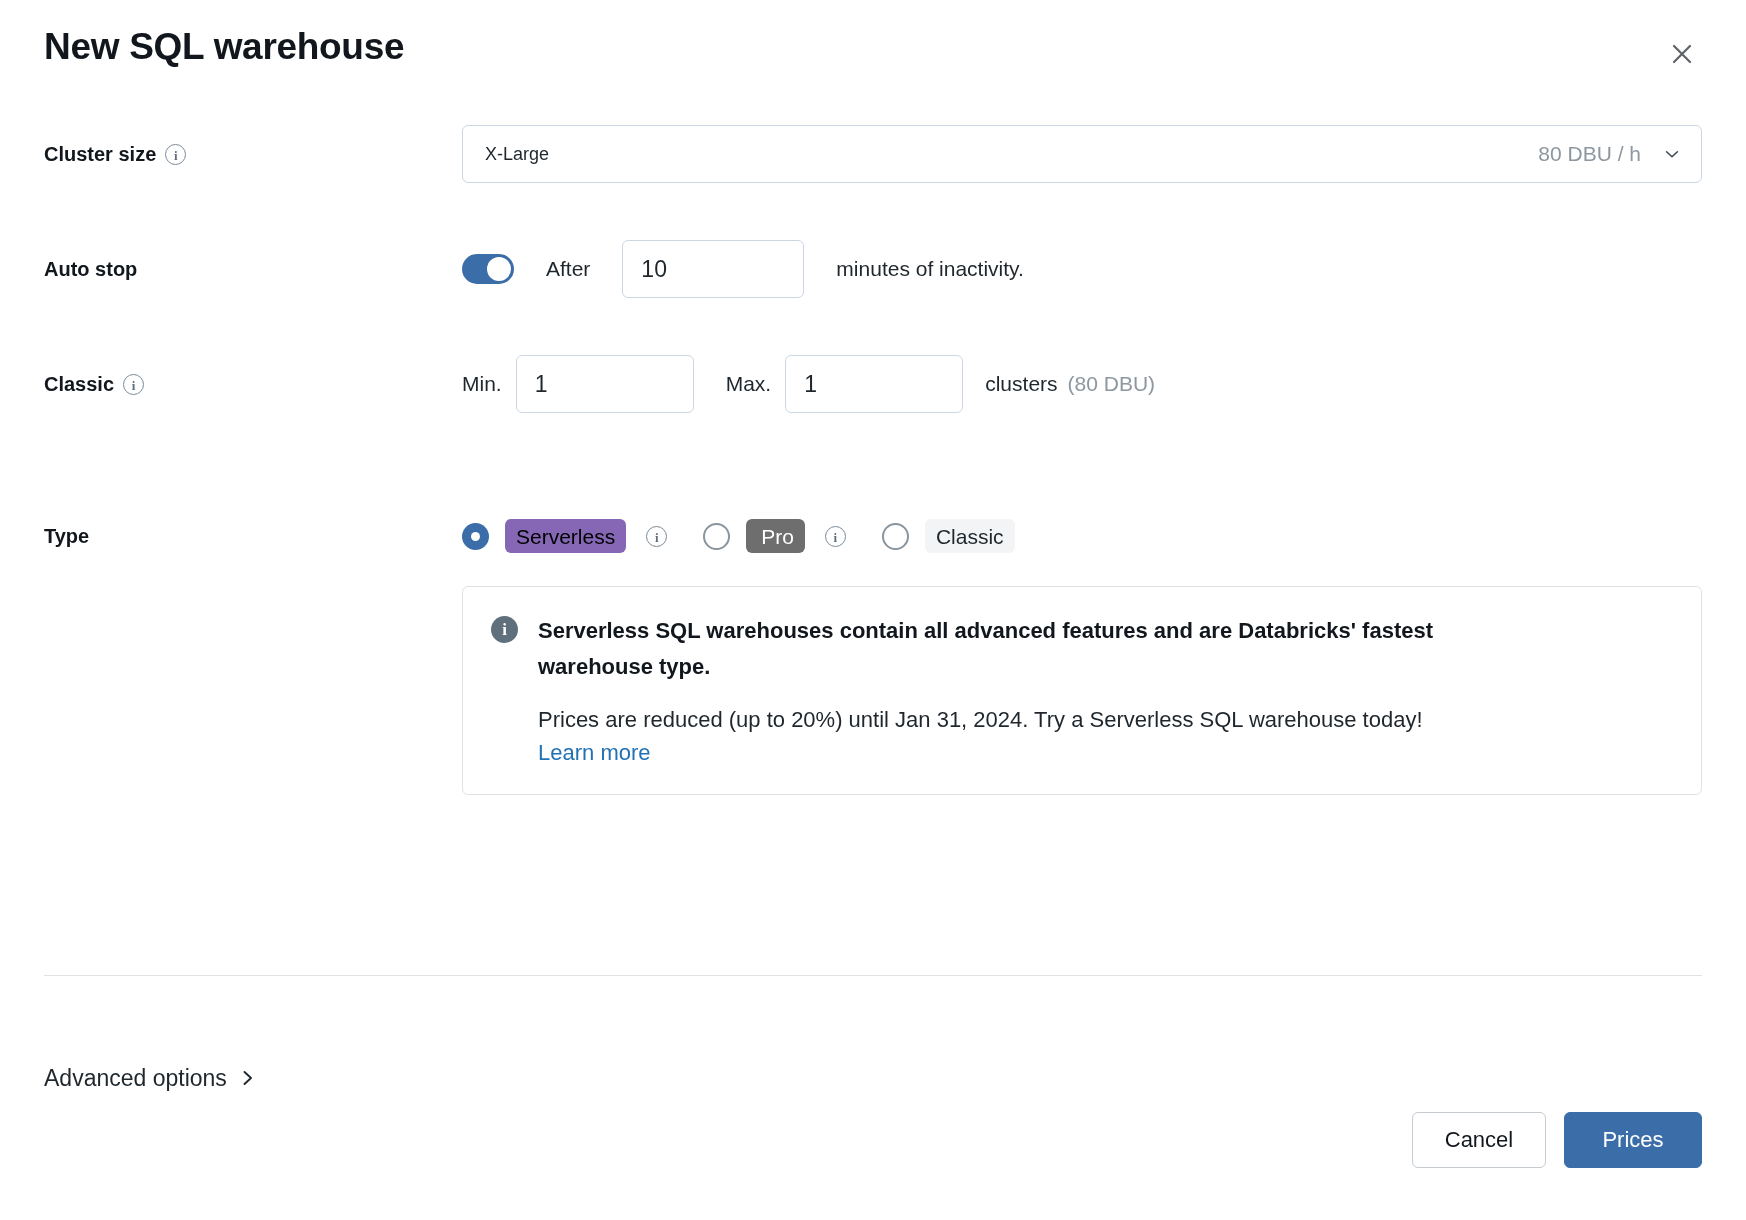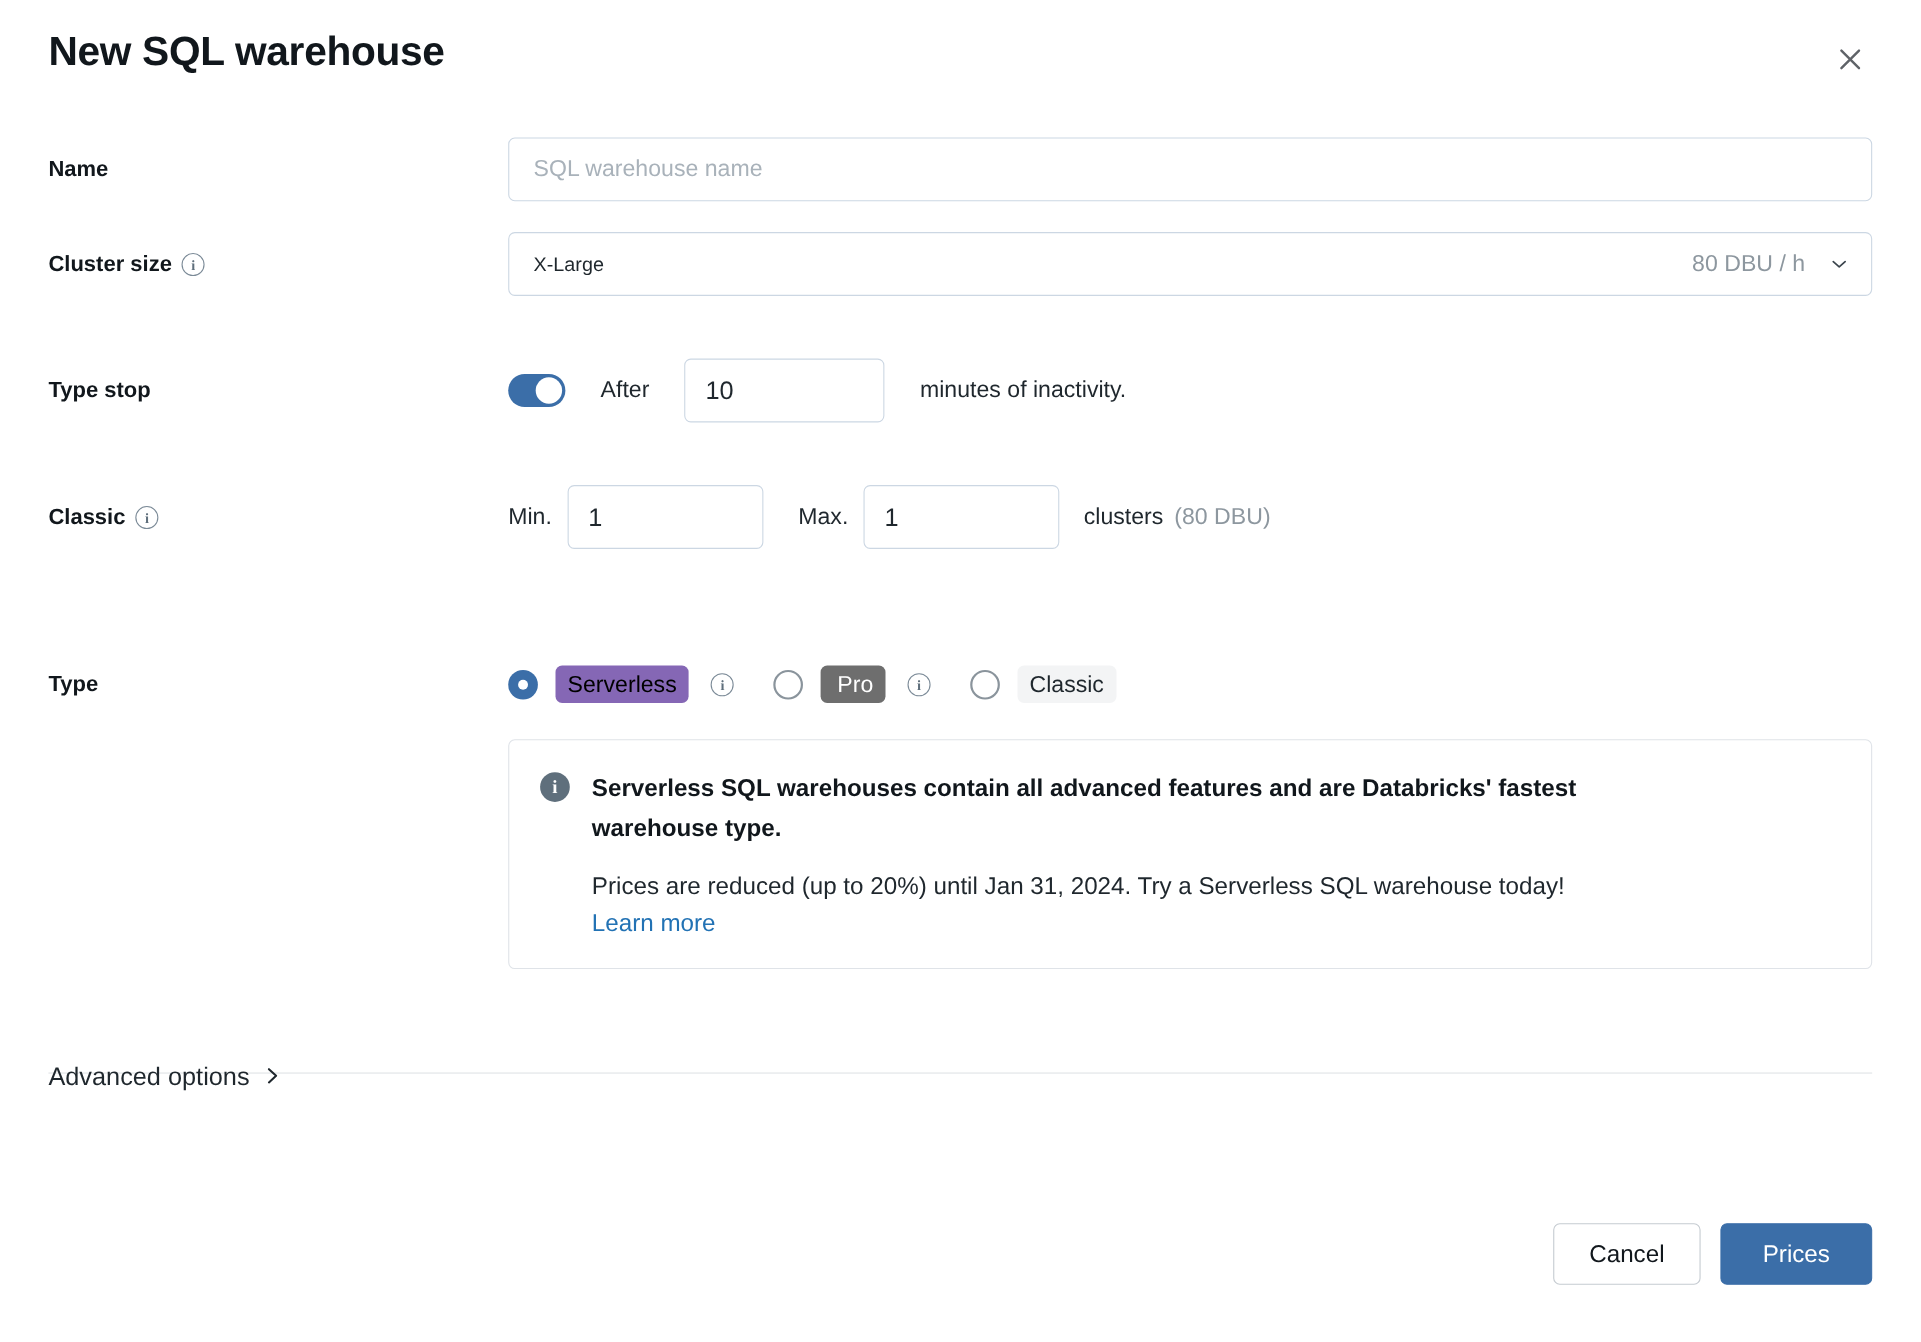--- a/index.html
+++ b/index.html
@@ -285,21 +285,21 @@
     right: 44px;
     top: 975px;
     height: 1px;
     background: #e0e3e6;
   }
 
   
   .advanced {
     position: absolute;
     left: 44px;
-    top: 963px;
+    top: 1063px;
     display: inline-flex;
     align-items: center;
     gap: 13px;
     font-size: 23px;
     color: #1f272d;
     cursor: pointer;
     line-height: 30px;
   }
   .chevron-right { width: 16px; height: 20px; display: block; color: #1f272d; }
 
@@ -345,28 +345,20 @@
     <h1 class="dialog-title">New SQL warehouse</h1>
     <button class="close-button" aria-label="Close">
       <svg width="30" height="30" viewBox="0 0 30 30" fill="none">
         <path d="M7 7 L23 23 M23 7 L7 23" stroke="#5f6368" stroke-width="2.2" stroke-linecap="round"></path>
       </svg>
     </button>
   </div>
 
   <div class="form">
 
-    <div class="row" style="min-height:86px;">
-      <div class="row-label" style="height:58px;">
-        <span>Name</span>
-      </div>
-      <div class="row-control">
-        <input class="text-input" type="text" placeholder="SQL warehouse name" style="">
-      </div>
-    </div>
 
     <div class="row" style="min-height:115px;">
       <div class="row-label" style="height:58px;">
         <span>Cluster size</span>
         <span class="info-icon-outline">
             <span>i</span>
           </span>
       </div>
       <div class="row-control">
         <div class="select-box">
@@ -374,21 +366,21 @@
           <span class="select-meta">80 DBU / h</span>
           <svg class="chevron-down" viewBox="0 0 20 20" fill="none">
             <path d="M4 7.5 L10 13 L16 7.5" stroke="currentColor" stroke-width="1.7" stroke-linecap="round" stroke-linejoin="round"></path>
           </svg>
         </div>
       </div>
     </div>
 
     <div class="row" style="min-height:115px;">
       <div class="row-label" style="height:58px;">
-        <span>Type stop</span>
+        <span>Auto stop</span>
       </div>
       <div class="row-control" style="gap:32px;">
         <div class="toggle">
           <div class="knob"></div>
         </div>
         <span class="inline-text">After</span>
         <input class="small-input input-autostop" type="text" value="10" style="">
         <span class="inline-text">minutes of inactivity.</span>
       </div>
     </div>

